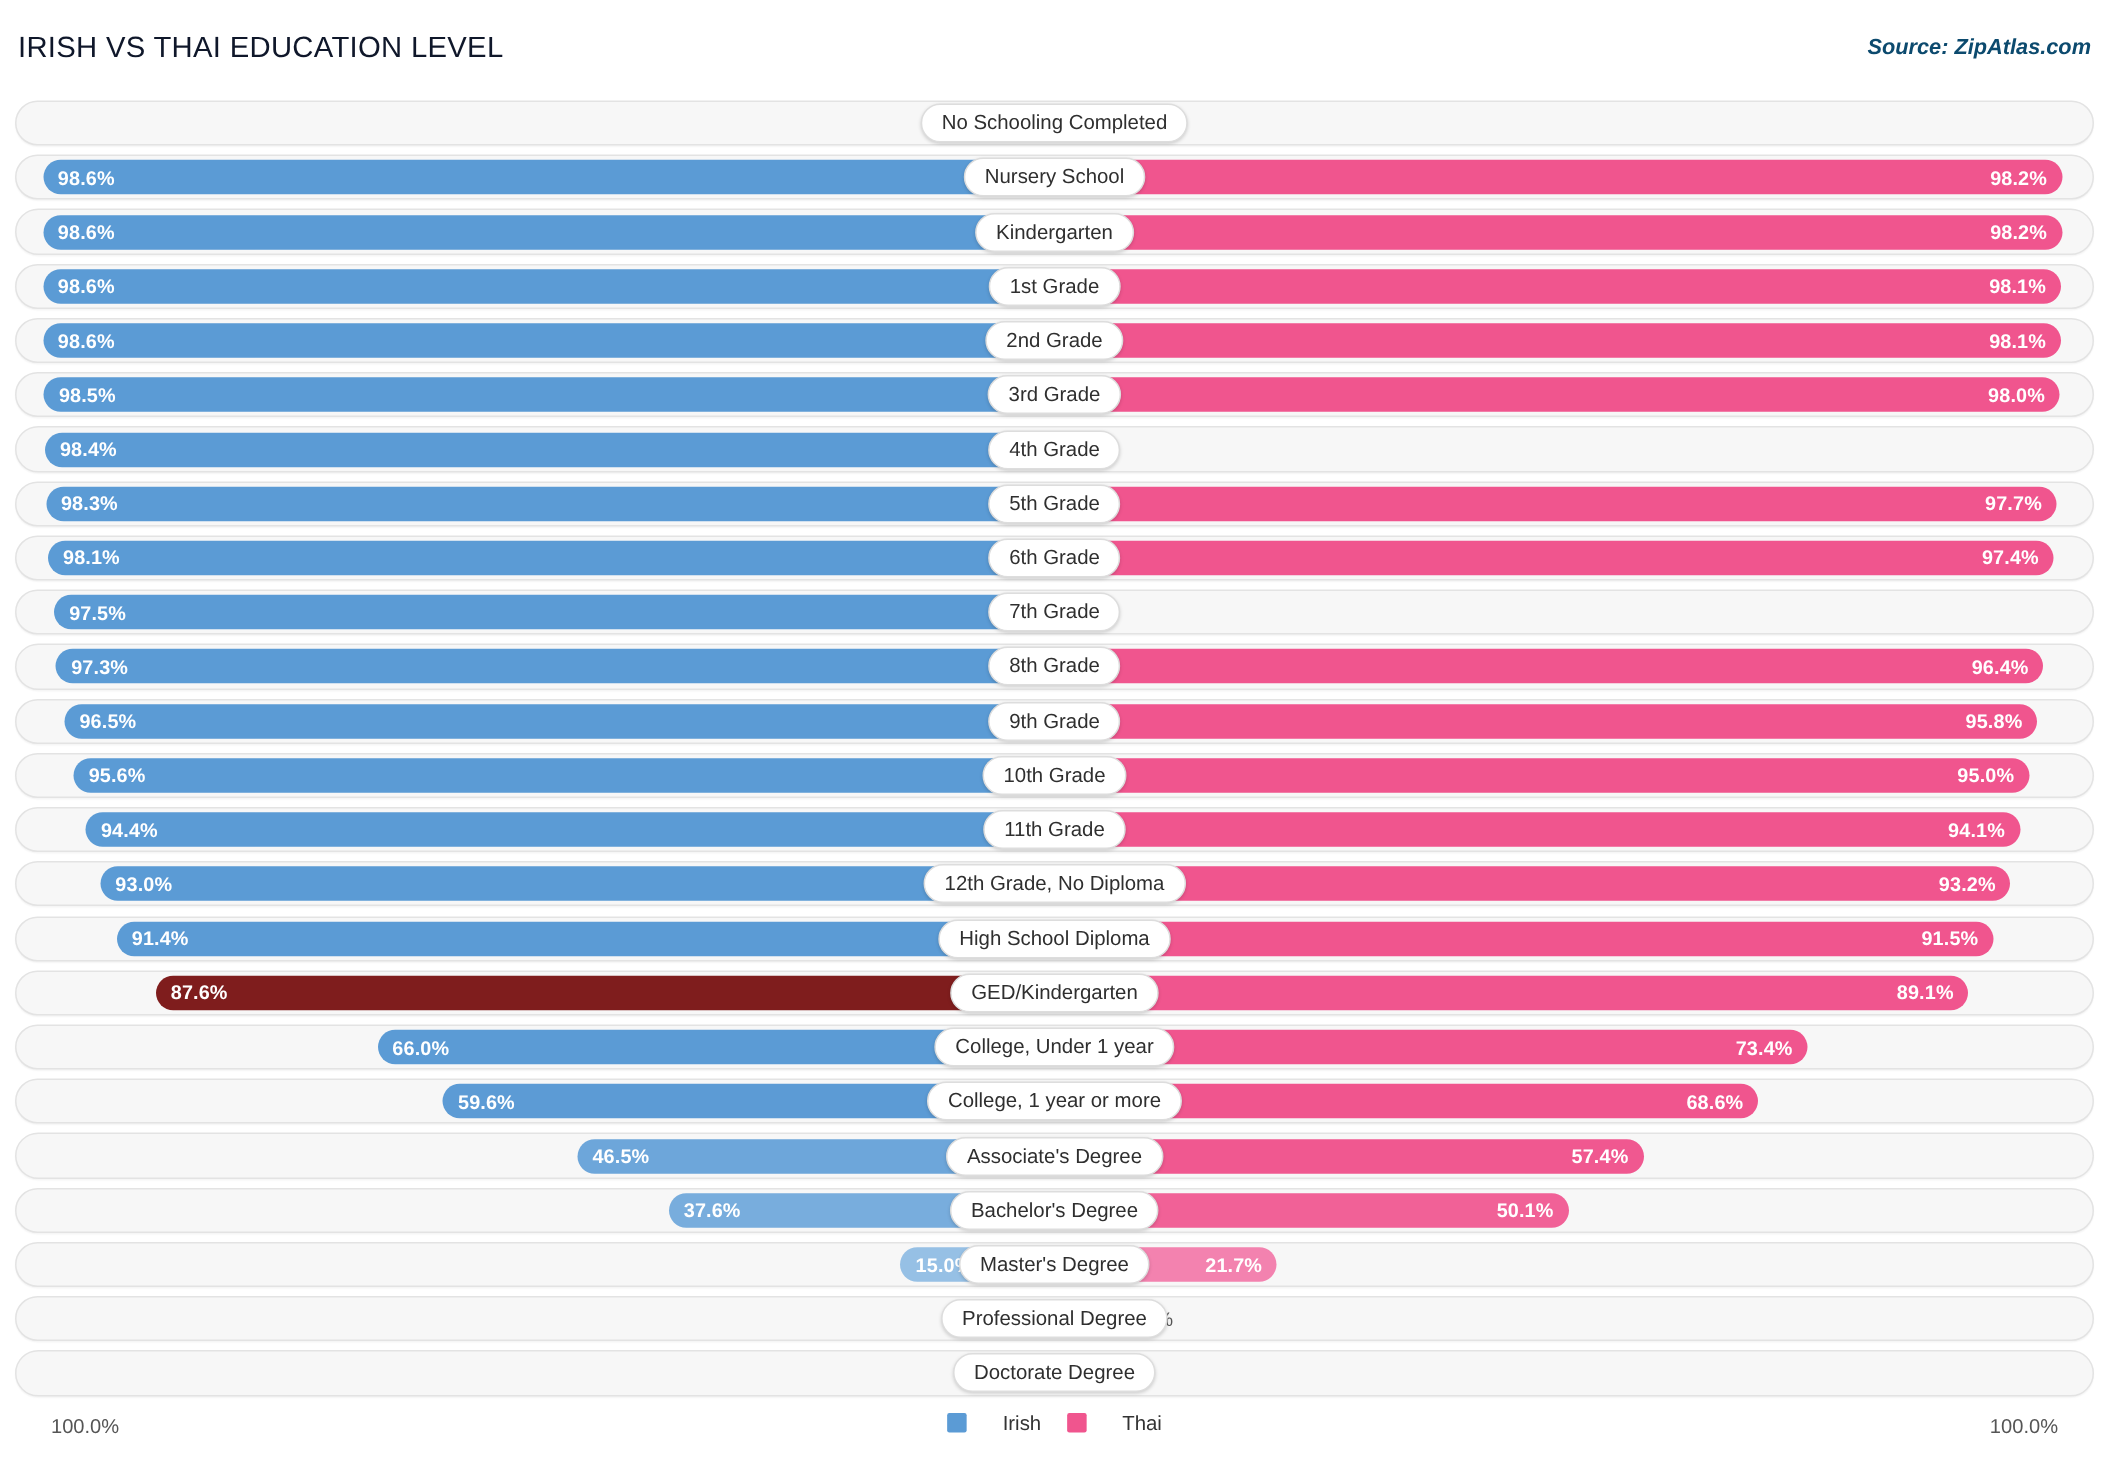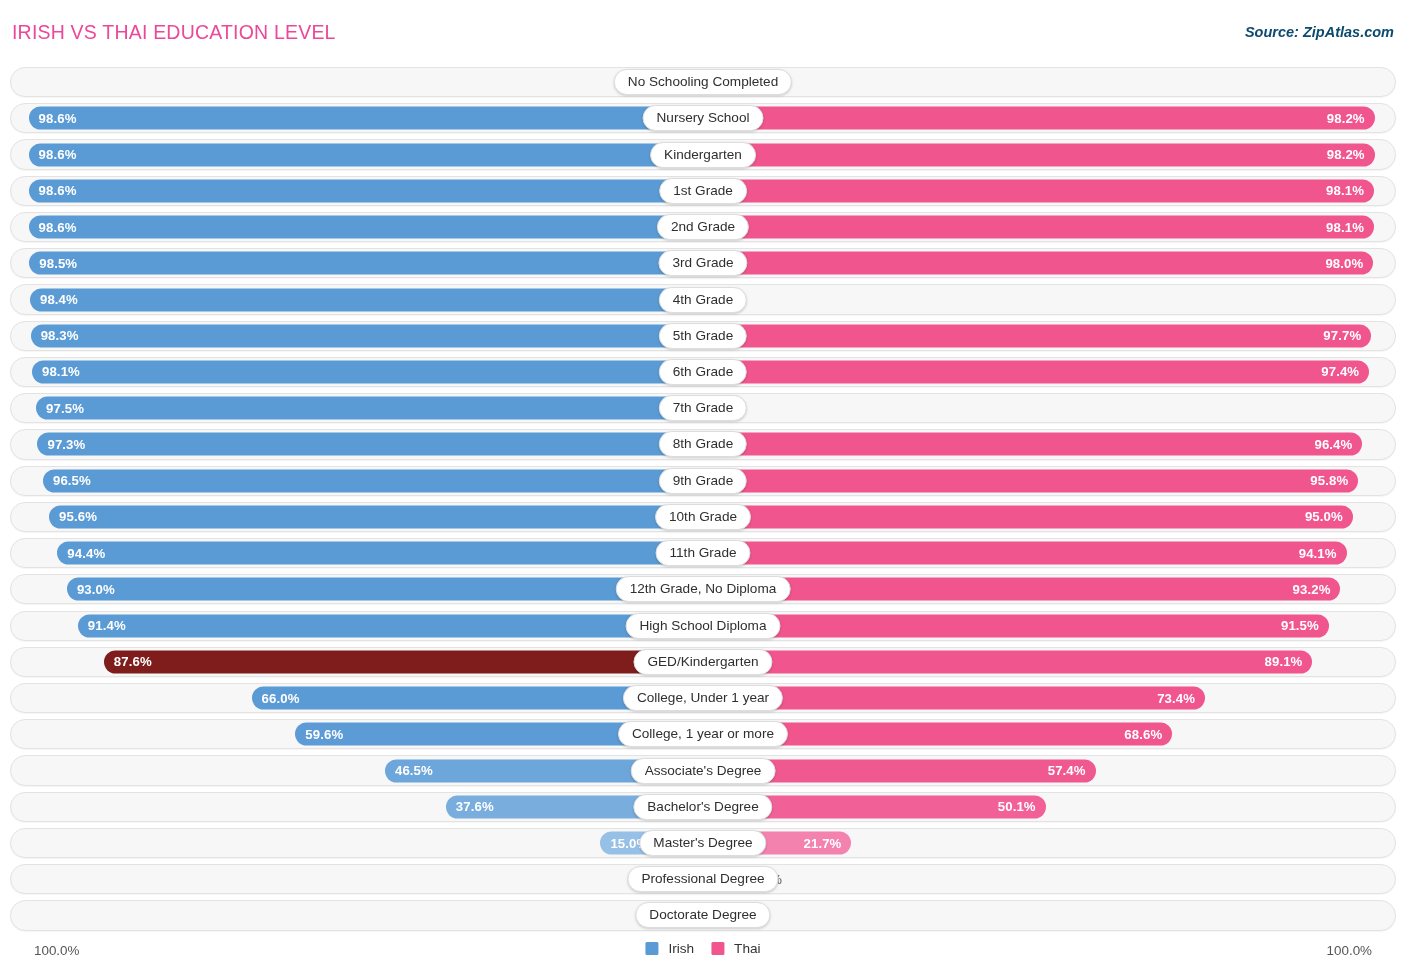--- a/index.html
+++ b/index.html
@@ -12,21 +12,21 @@
     position:relative;
     -webkit-font-smoothing:antialiased;
   }
   
   .header{
     position:absolute;left:0;top:0;width:1406px;height:58px;
   }
   .chart-title{
     position:absolute;left:12px;top:21px;
     font-size:19.5px;letter-spacing:.2px;
-    color:#ec4899;text-transform:uppercase;
+    color:#0f172a;text-transform:uppercase;
     white-space:nowrap;font-weight:400;
   }
   .chart-source{
     position:absolute;right:12px;top:24px;
     font-size:14.5px;font-style:italic;font-weight:bold;
     color:#0c4a6e;white-space:nowrap;
   }
   
   .plot{
     position:absolute;left:0;top:66px;
@@ -84,21 +84,21 @@
   }
   .axis-right{
     position:absolute;right:34px;top:7px;
     font-size:13.4px;color:#555;white-space:nowrap;
   }
   .legend{
     position:absolute;left:50%;top:5px;
     transform:translateX(-50%);
     display:flex;align-items:center;gap:17px;
   }
-  .legend-item{display:flex;align-items:center;gap:10px;}
+  .legend-item{display:flex;align-items:center;gap:24px;}
   .legend-swatch{width:13px;height:13px;border-radius:1.5px;display:block;}
   .legend-label{font-size:13.6px;color:#333;white-space:nowrap;}
 </style>
 </head>
 <body>
 
 <div class="header">
   <div class="chart-title">IRISH VS THAI EDUCATION LEVEL</div>
   <div class="chart-source">Source: ZipAtlas.com</div>
 </div>

